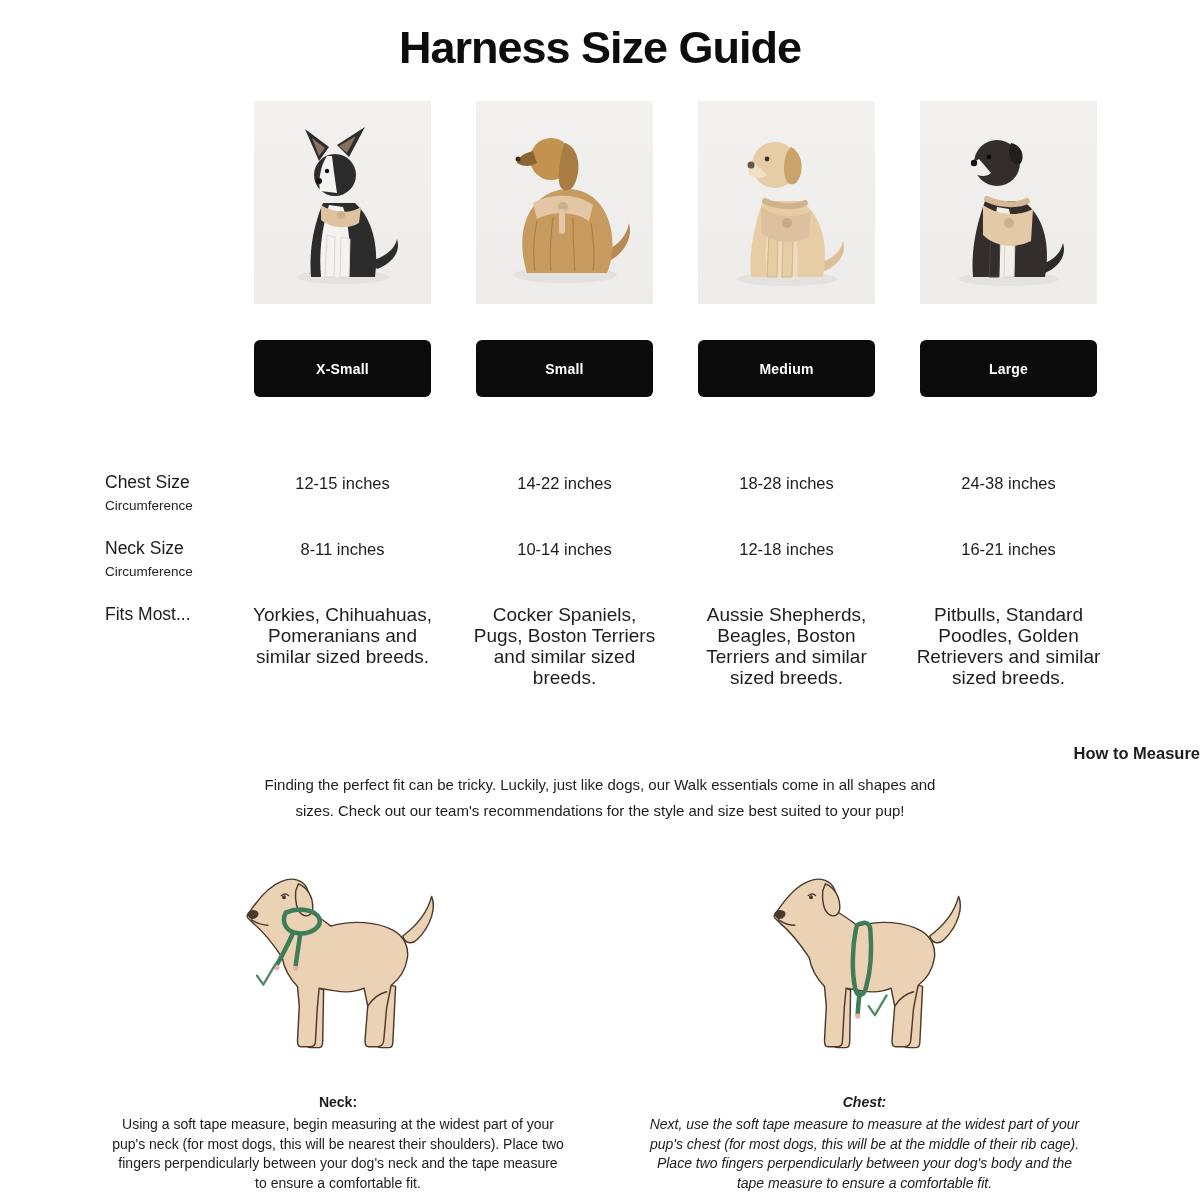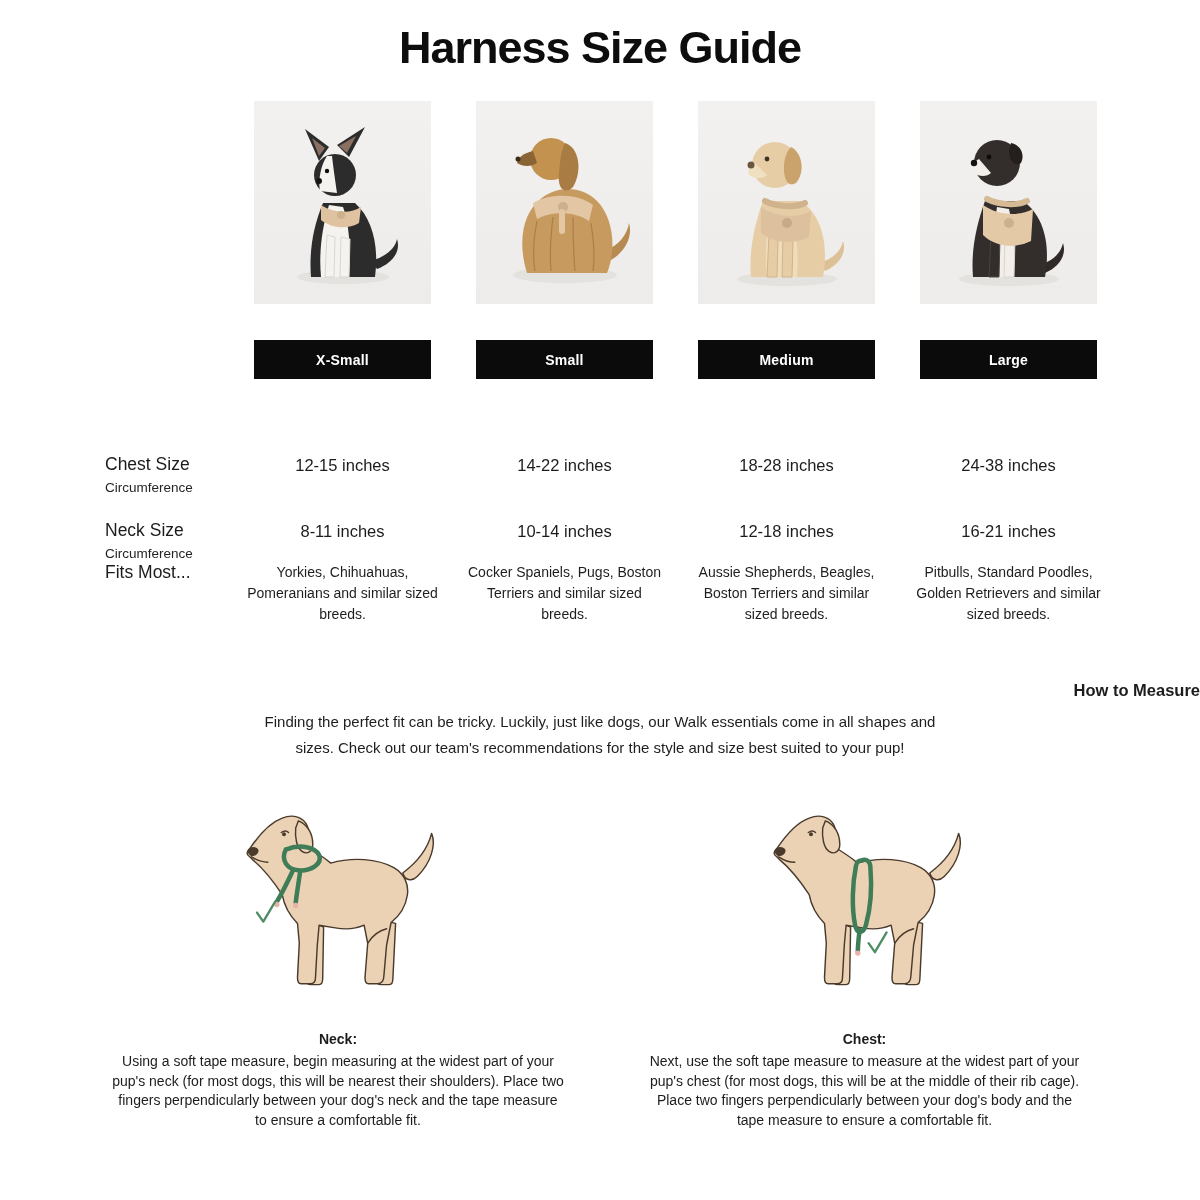--- a/index.html
+++ b/index.html
@@ -25,48 +25,48 @@
   }
   .row-photos { margin-top:28px; }
   .photo {
     width:177px; height:203px;
     background:linear-gradient(180deg, var(--photo_bg,#f2f1ef) 0%, #edecea 100%);
     overflow:hidden;
   }
   .photo svg { display:block; }
   .row-bars { margin-top:36px; }
   .size-bar {
-    height:39px;
+    height:57px;
     background:var(--size_bar_bg,#0b0b0b);
     color:var(--size_bar_text,#ffffff);
     display:flex; align-items:center; justify-content:center;
-    font-size:14px; font-weight:700; letter-spacing:.2px;
+    font-size:14px; font-weight:700; letter-spacing:.2px;border-radius:6px;
   }
   .row-chest { margin-top:75px; }
   .row-neck  { margin-top:24px; }
-  .row-fits  { }
+  .row-fits  { margin-top:24px; }
   .rowhead { padding-left:105px; }
   .rowhead .rh-title { font-size:17.5px; line-height:20px; }
   .rowhead .rh-sub   { font-size:13.5px; line-height:17px; margin-top:5px; color:#242424; }
   .cellval { text-align:center; font-size:16.5px; line-height:20px; padding-top:1px; }
-  .fitscell { text-align:center; font-size:14px; line-height:21px; margin:0 -10px; color:#1e1e1e; }
+  .fitscell { text-align:center; font-size:19px; line-height:21px; margin:0 -10px; color:#1e1e1e; }
   .rowhead.fits .rh-title { font-size:17.5px; }
 
   
   .measure-head { margin-top:56px; text-align:right; font-size:16.5px; font-weight:700; }
   .measure-intro {
     margin:9px auto 0; width:710px; text-align:center;
     font-size:15px; line-height:25.5px; color:#1e1e1e;
   }
   .measure-row {
     margin-top:50px;
     display:flex; justify-content:center; gap:69px;
   }
   .measure-col { width:460px; display:flex; flex-direction:column; align-items:center; }
-  .measure-col.right { width:455px; }
+  .measure-col.right { width:455px;font-style:italic; }
   .dog-illustration { width:216px; height:189px; }
   .instr-head { margin-top:32px; font-size:14px; font-weight:700; text-align:center; }
   .instr-body {
     margin-top:5px; text-align:center;
     font-size:14px; line-height:19.5px; color:#1c1c1c;
   }
   .measure-col .instr-body { width:452px;text-align:center; }
   .measure-col.right .instr-body { width:432px; }
 </style>
 </head>

